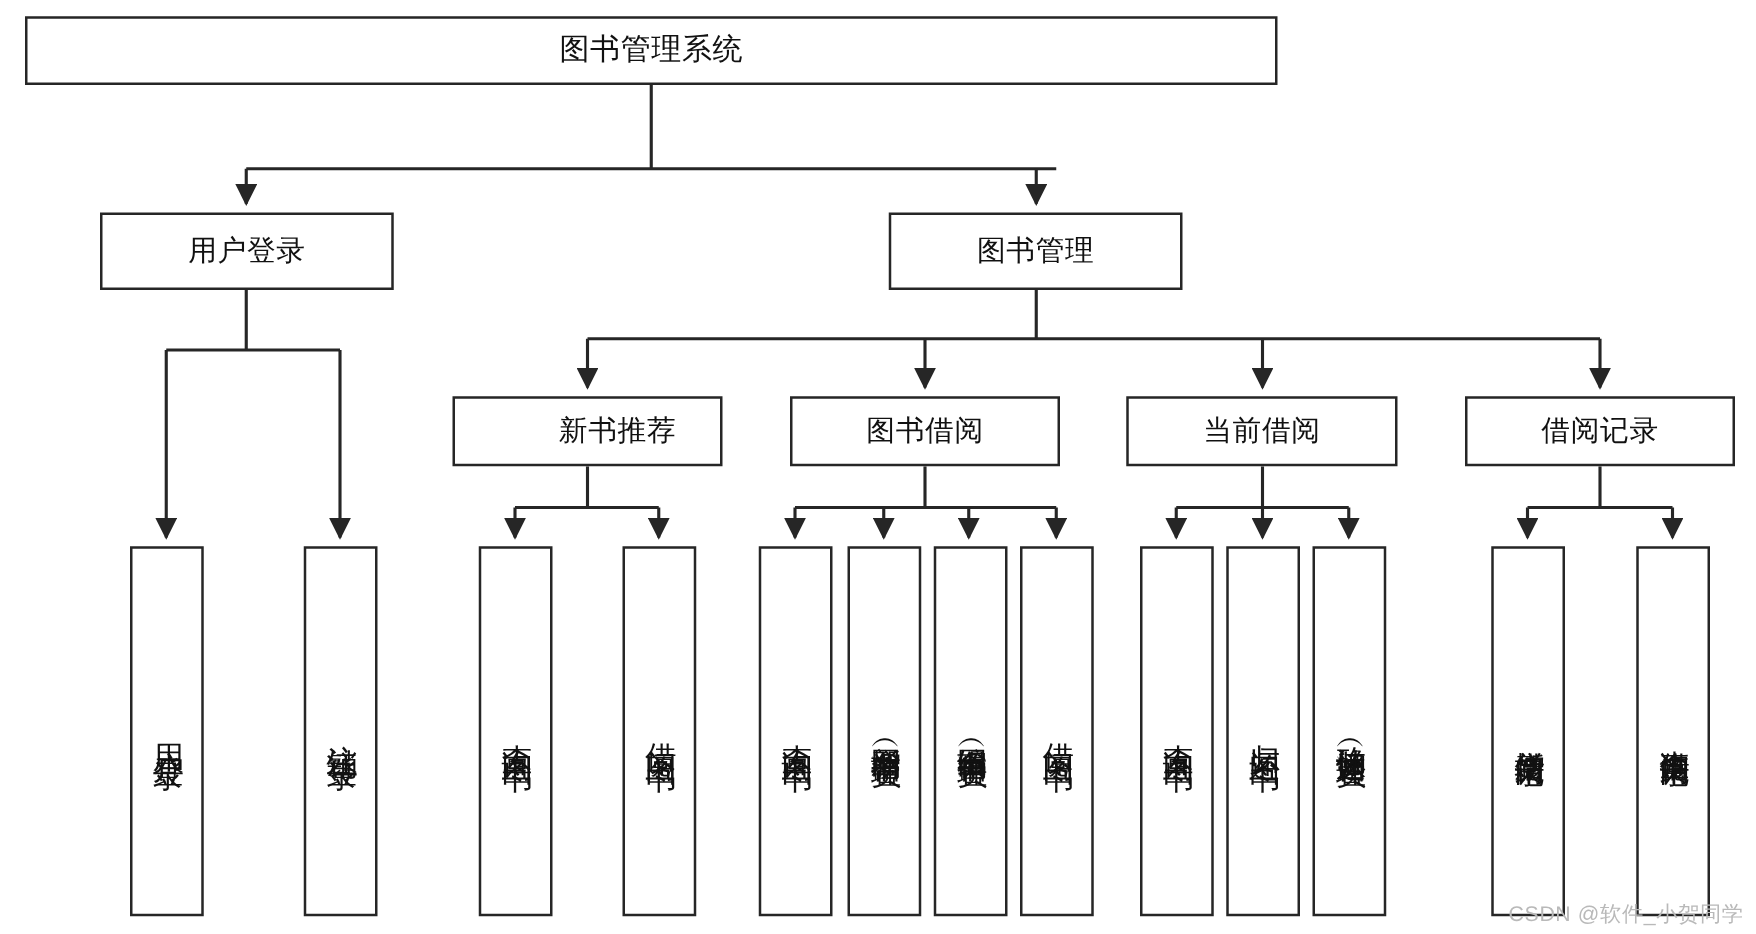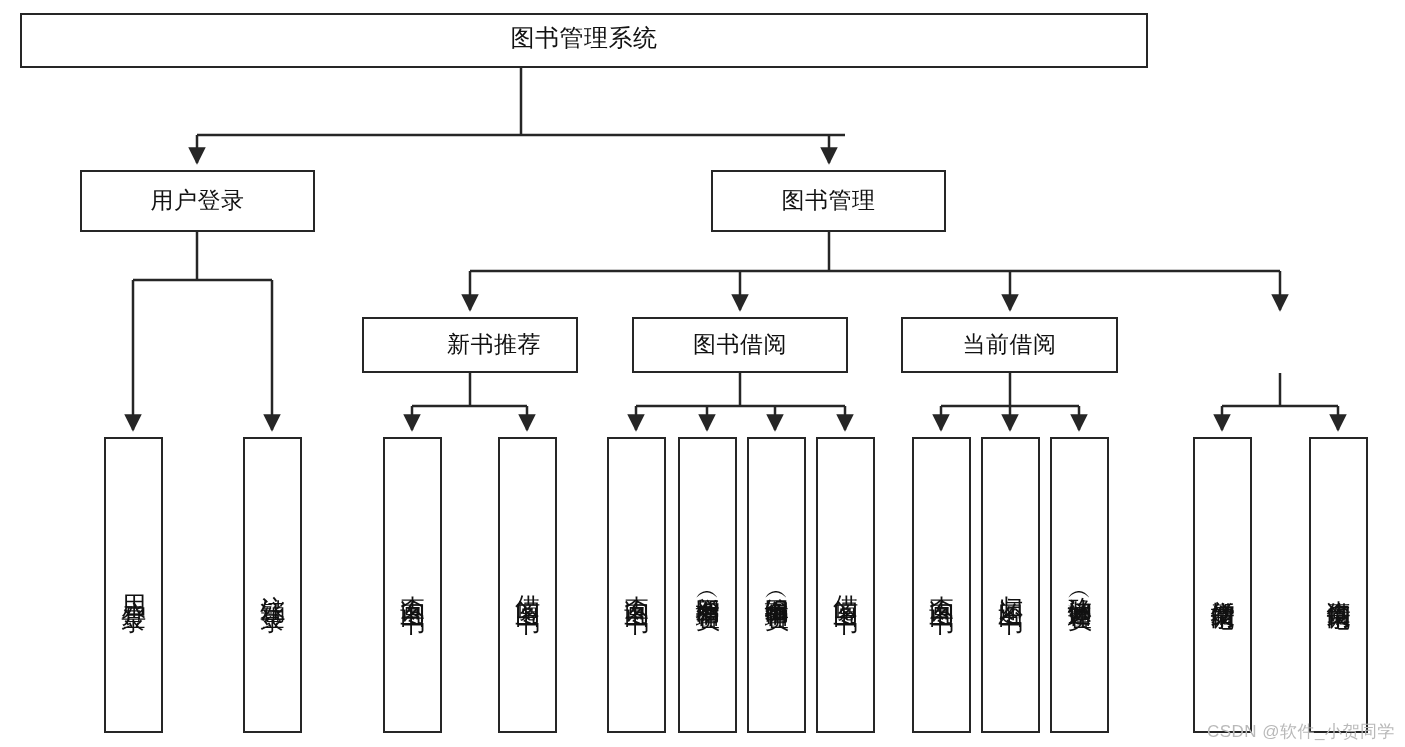--- a/index.html
+++ b/index.html
@@ -122,40 +122,43 @@
       <path d="M 1010 406 L 1010 430" marker-end="url(#arrow)"></path>
       <path d="M 1079 406 L 1079 430" marker-end="url(#arrow)"></path>
 
       <path d="M 1280 373 L 1280 406"></path>
       <path d="M 1222 406 L 1338 406"></path>
       <path d="M 1222 406 L 1222 430" marker-end="url(#arrow)"></path>
       <path d="M 1338 406 L 1338 430" marker-end="url(#arrow)"></path>
     </g>
   </svg>
 
-  <div class="node root horiz" style="left:20px; top:13px; width:1128px; height:55px;font-family:Liberation Mono, monospace;">
+  <div class="node root horiz" style="left:20px; top:13px; width:1002px; height:55px;">
     <span class="lbl">图书管理系统</span>
   </div>
 
   <div class="node horiz" style="left:80px; top:170px; width:235px; height:62px;">
     <span class="lbl">用户登录</span>
   </div>
   <div class="node horiz" style="left:711px; top:170px; width:235px; height:62px;">
     <span class="lbl">图书管理</span>
   </div>
 
   <div class="node horiz" style="left:362px; top:317px; width:216px; height:56px;padding-left:48px;">
     <span class="lbl">新书推荐</span>
   </div>
   <div class="node horiz" style="left:632px; top:317px; width:216px; height:56px;">
     <span class="lbl">图书借阅</span>
   </div>
   <div class="node horiz" style="left:901px; top:317px; width:217px; height:56px;">
     <span class="lbl">当前借阅</span>
   </div>
+  <div class="node horiz" style="left:1172px; top:317px; width:216px; height:56px;">
+    <span class="lbl">借阅记录</span>
+  </div>
 
   <div class="node vert" style="left:104px; top:437px; width:59px; height:296px;">
     <span class="lbl">用户登录</span>
   </div>
   <div class="node vert" style="left:243px; top:437px; width:59px; height:296px;">
     <span class="lbl">注销登录</span>
   </div>
 
   <div class="node vert" style="left:383px; top:437px; width:59px; height:296px;">
     <span class="lbl">查询图书</span>

